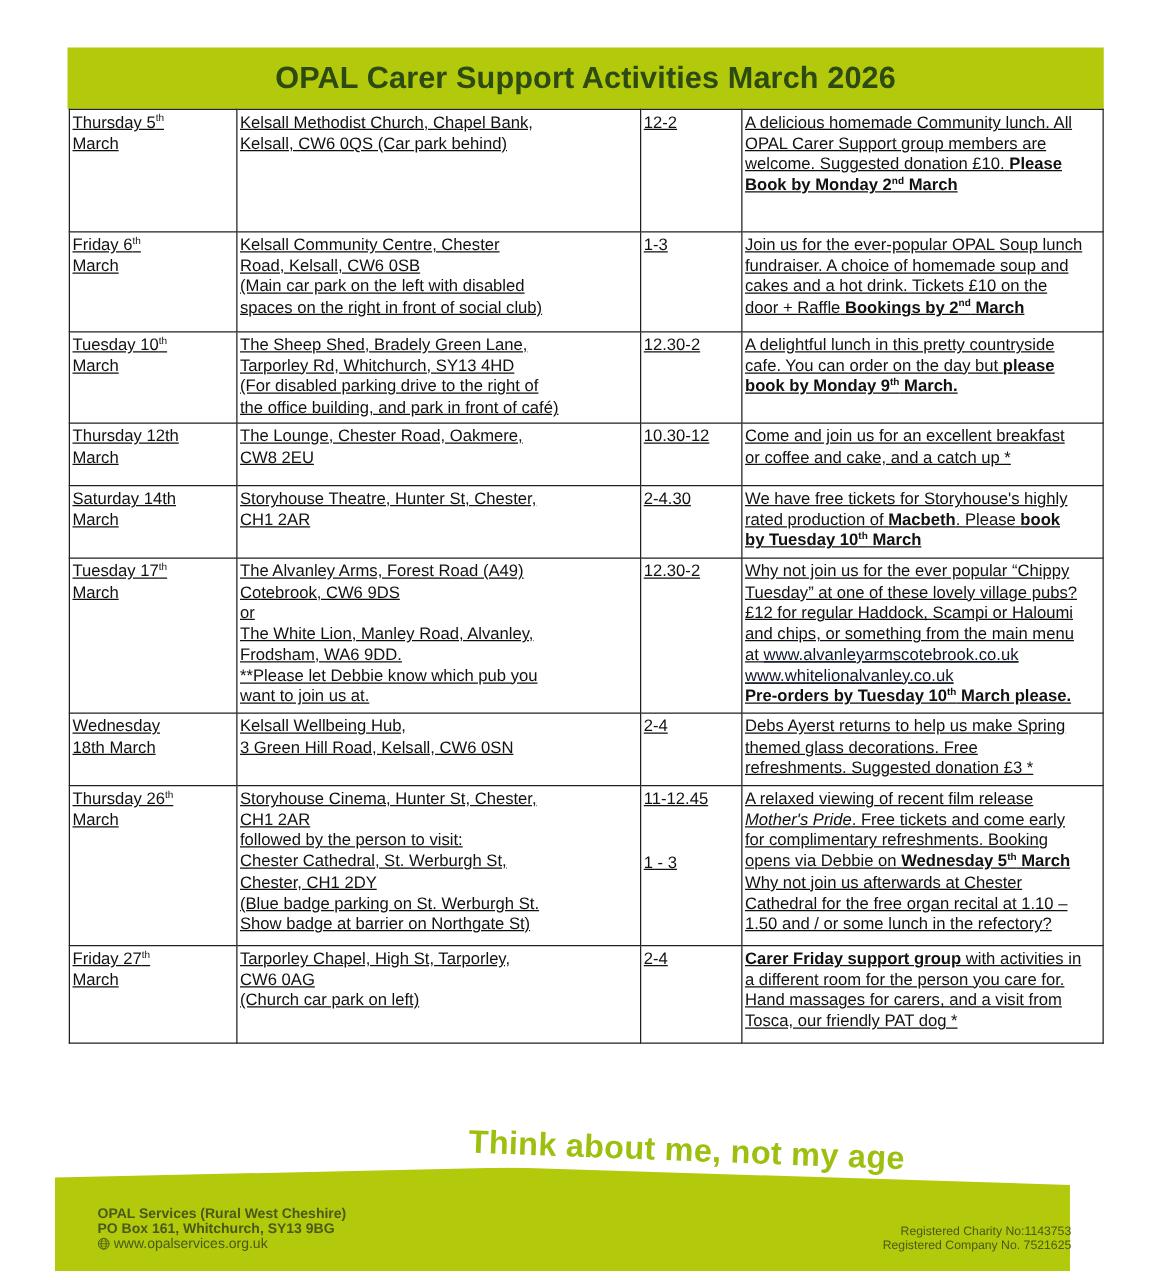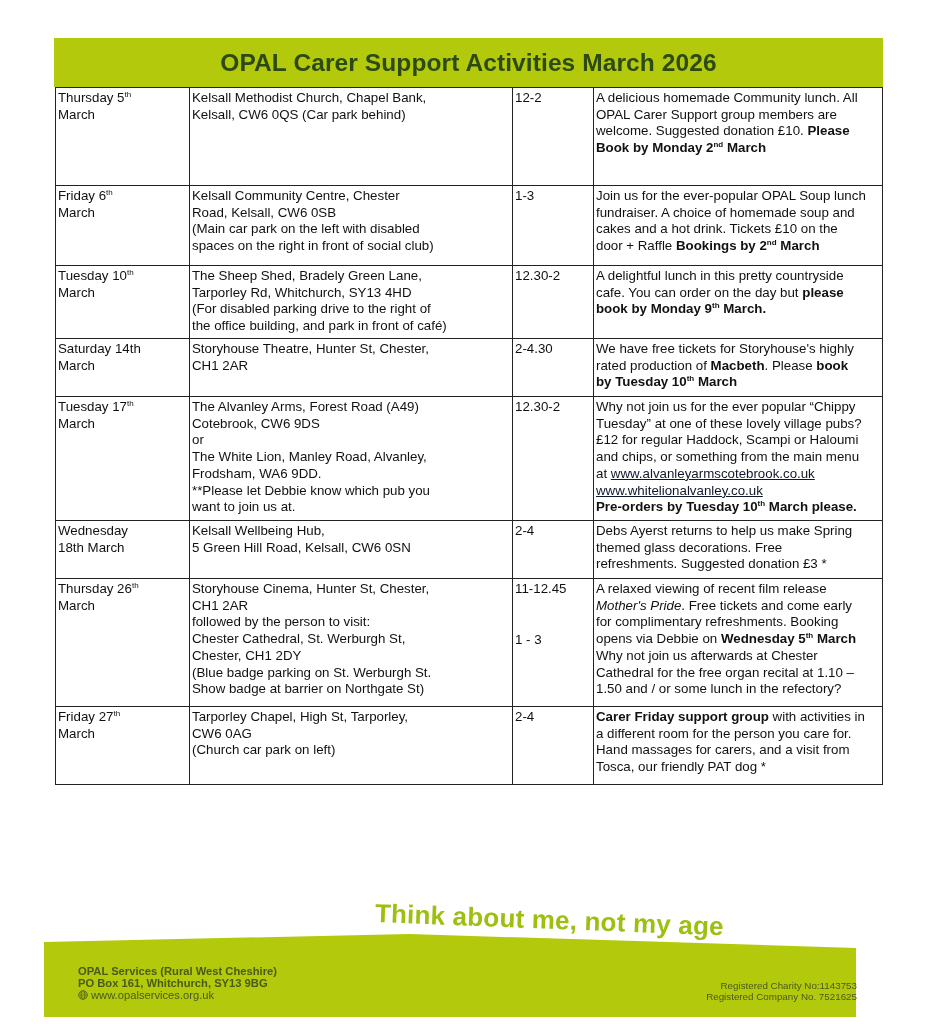--- a/index.html
+++ b/index.html
@@ -3,21 +3,21 @@
 <meta charset="utf-8">
 <style>
   html, body { margin: 0; padding: 0; background: #ffffff; }
   body { width: 939px; height: 1024px; position: relative; overflow: hidden;
          font-family: "Liberation Sans", sans-serif; color: #111; }
   .title-bar { position: absolute; left: 54px; top: 38px; width: 829px; height: 49px;
                background: #b3c90c; display: flex; align-items: center; justify-content: center; }
   .title-bar h1 { margin: 4px; font-size: 24.5px; font-weight: bold; color: #2c4a12; letter-spacing: 0.1px; }
   table.sched { position: absolute; left: 55px; top: 87px; width: 828px;
                 border-collapse: collapse; table-layout: fixed; font-size: 13.3px; line-height: 16.7px; }
-  table.sched td { border: 1px solid #222; vertical-align: top; padding: 2px 15px 3px 2px; white-space: normal; }
+  table.sched td { border: 1px solid #222; vertical-align: top; padding: 2px 15px 3px 2px; white-space: normal; text-decoration: underline; }
   table.sched td.c-date { width: 116px; }
   table.sched td.c-venue { width: 305px; margin-top: 42px; }
   table.sched td.c-time { width: 63px; }
   table.sched td.c-desc { }
   sup { font-size: 8px; line-height: 0; vertical-align: 5px; }
   b { font-weight: bold; }
   .link { color: #0f172a; text-decoration: underline; }
   .line { display: block; }
   .gap { display:block; height: 34px; }
   .slogan { position: absolute; left: 375px; top: 898px; font-size: 26px; font-weight: bold; color: #9cbf10;
@@ -66,20 +66,32 @@
     <td class="c-venue">
           <span class="line">The Sheep Shed, Bradely Green Lane,</span>
           <span class="line">Tarporley Rd, Whitchurch, SY13 4HD</span>
           <span class="line">(For disabled parking drive to the right of</span>
           <span class="line">the office building, and park in front of café)</span>
         </td>
     <td class="c-time">12.30-2</td>
     <td class="c-desc"><span>A delightful lunch in this pretty countryside cafe.  You can order on the day but</span> <b><span>please book by Monday 9</span><sup>th</sup><span> March.</span></b></td>
   </tr>
 
+  <tr style="height:50px">
+    <td class="c-date">
+          <span class="line">Thursday 12th</span>
+          <span class="line">March</span>
+        </td>
+    <td class="c-venue">
+          <span class="line">The Lounge, Chester Road, Oakmere,</span>
+          <span class="line">CW8 2EU</span>
+        </td>
+    <td class="c-time">10.30-12</td>
+    <td class="c-desc">Come and join us for an excellent breakfast or coffee and cake, and a catch up *</td>
+  </tr>
 
   <tr style="height:58px">
     <td class="c-date">
           <span class="line">Saturday 14th</span>
           <span class="line">March</span>
         </td>
     <td class="c-venue">
           <span class="line">Storyhouse Theatre, Hunter St, Chester,</span>
           <span class="line">CH1 2AR</span>
         </td>
@@ -102,21 +114,21 @@
     <td class="c-desc"><span>Why not join us for the ever popular “Chippy Tuesday” at one of these lovely village pubs? £12 for regular Haddock, Scampi or Haloumi and chips, or something from the main menu at</span> <a class="link">www.alvanleyarmscotebrook.co.uk</a><span class="line"><a class="link">www.whitelionalvanley.co.uk</a></span><b class="line"><span>Pre-orders by Tuesday 10</span><sup>th</sup><span> March please.</span></b></td>
   </tr>
 
   <tr style="height:58px">
     <td class="c-date">
           <span class="line">Wednesday</span>
           <span class="line">18th March</span>
         </td>
     <td class="c-venue">
           <span class="line">Kelsall Wellbeing Hub,</span>
-          <span class="line">5 Green Hill Road, Kelsall, CW6 0SN</span>
+          <span class="line">3 Green Hill Road, Kelsall, CW6 0SN</span>
         </td>
     <td class="c-time">2-4</td>
     <td class="c-desc">Debs Ayerst returns to help us make Spring themed glass decorations.  Free refreshments.  Suggested donation £3 *</td>
   </tr>
 
   <tr style="height:128px">
     <td class="c-date"><span>Thursday 26</span><sup>th</sup><span class="line">March</span></td>
     <td class="c-venue">
           <span class="line">Storyhouse Cinema, Hunter St, Chester,</span>
           <span class="line">CH1 2AR</span>

